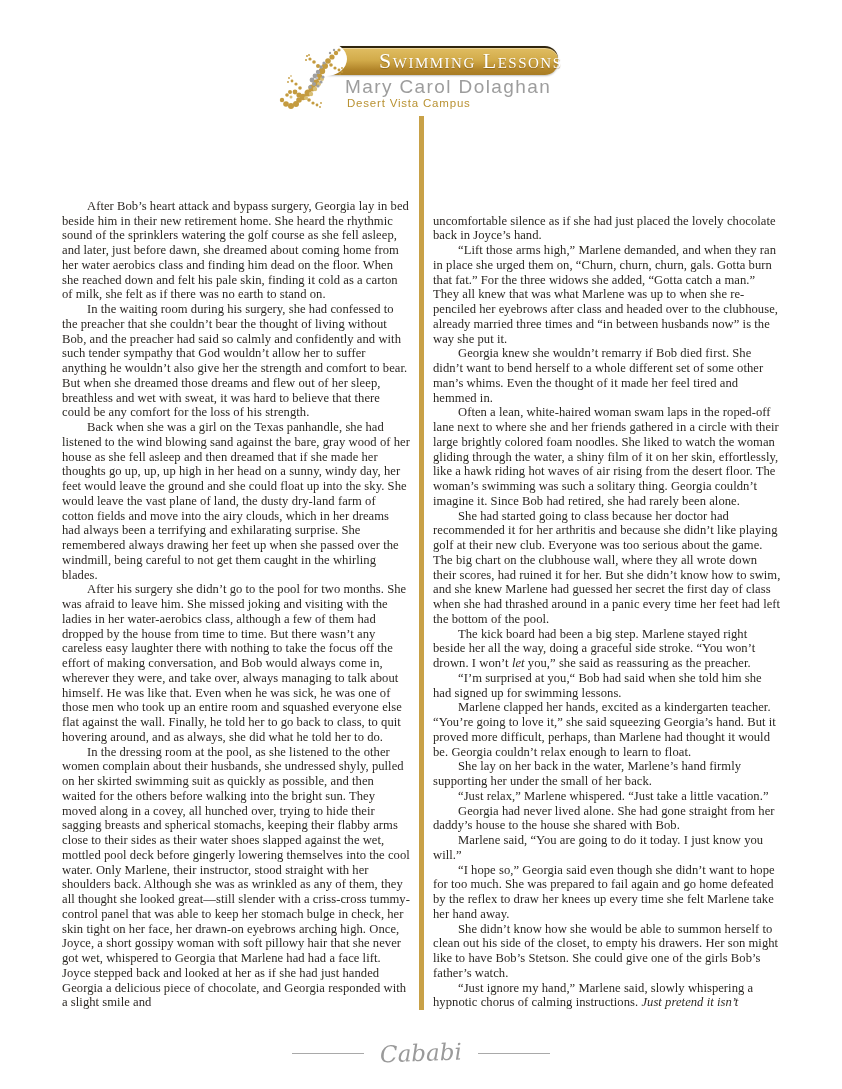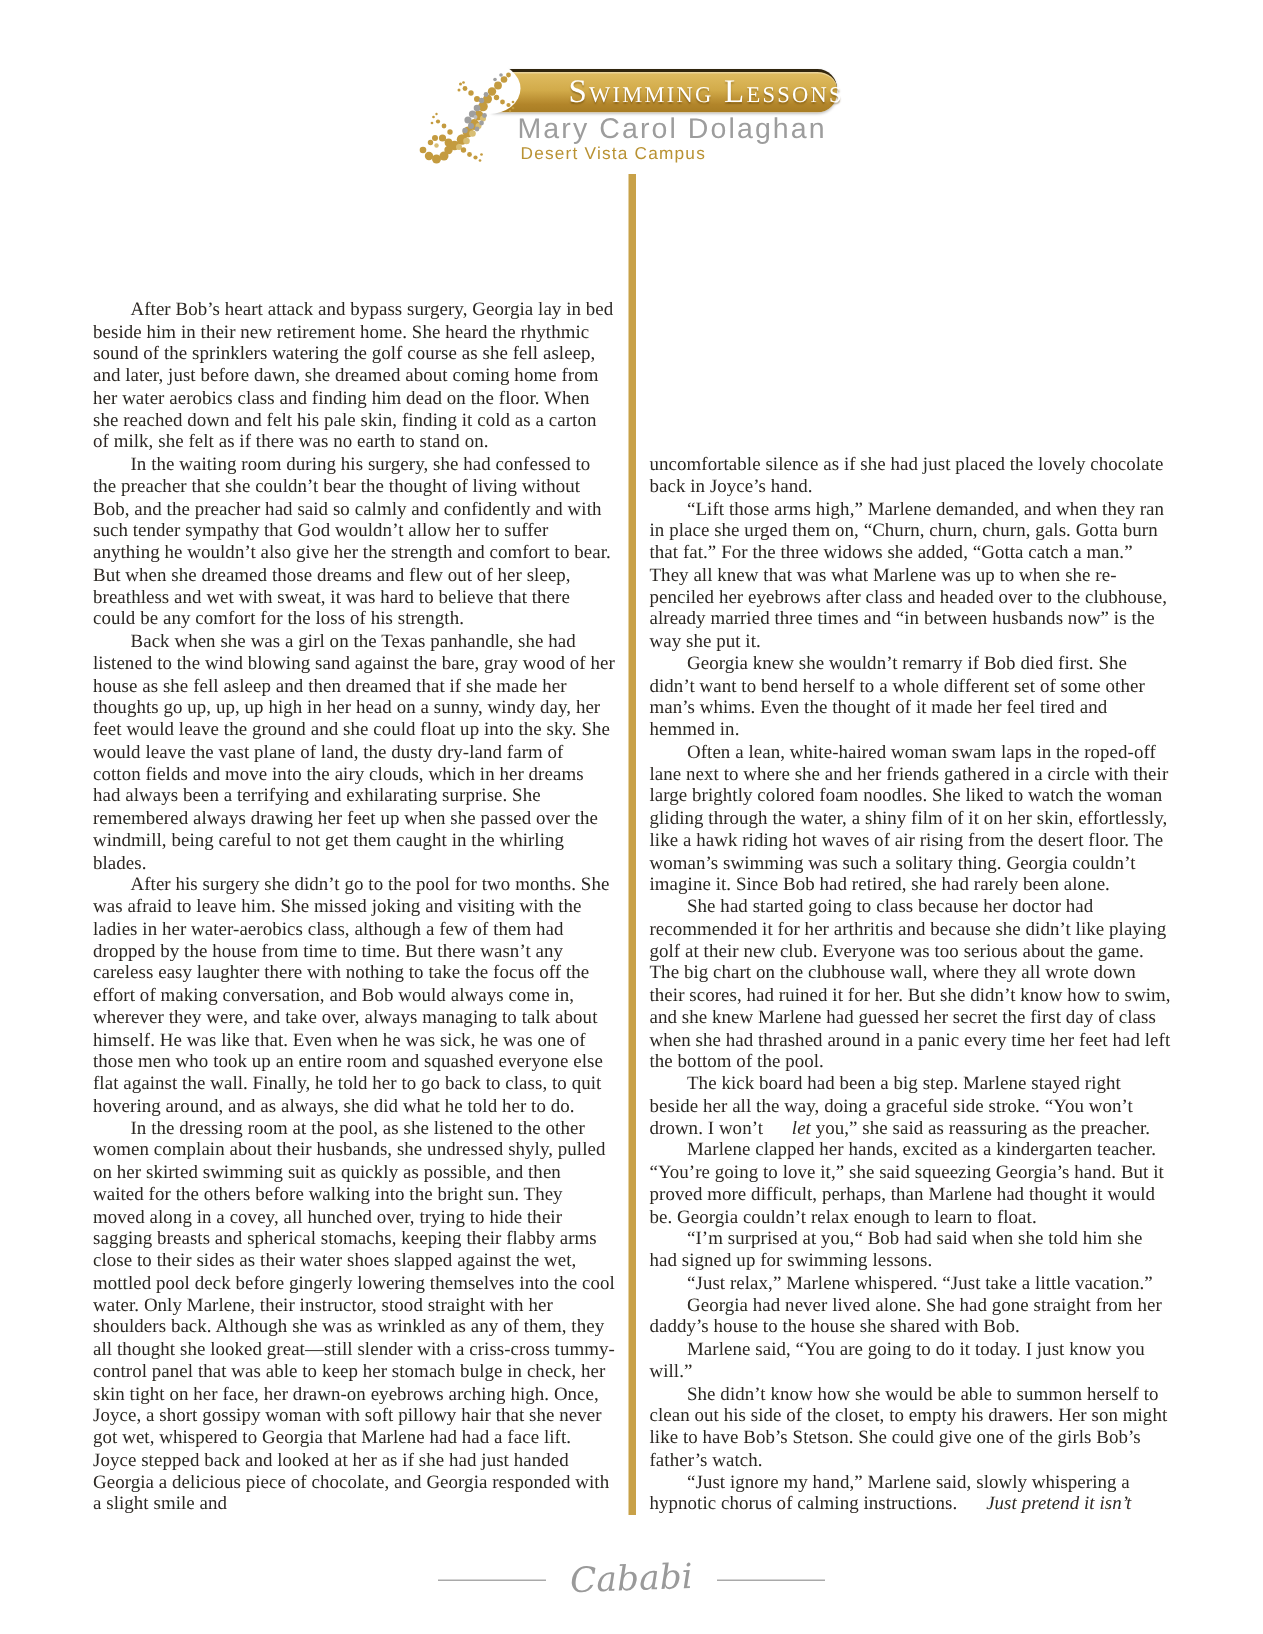--- a/index.html
+++ b/index.html
@@ -42,21 +42,21 @@
   .column {
     width:348px; font-size:12.6px; line-height:14.75px;
     color:#2c2823; text-align:left; letter-spacing:0.05px;
   }
   .divider {
     width:5px; height:894px; margin:4px 9px 0 9px;
     background:#c8a148; flex:none;
   }
   .para { margin:0; text-indent:25px; }
   .para.no-indent { text-indent:0; }
-  .para em { font-style:italic;margin-left:16px; }
+  .para em { font-style:italic; }
 
   
   .page-number {
     position:absolute; left:36px; top:1046px;
     font-size:14px; color:#7d7d7d;margin-top:45px;
   }
   .footer-brand {
     position:absolute; left:0; right:0; top:1040px;
     display:flex; justify-content:center; align-items:center; gap:16px;
   }
@@ -160,25 +160,27 @@
         <p class="para">In the dressing room at the pool, as she listened to the other women complain about their husbands, she undressed shyly, pulled on her skirted swimming suit as quickly as possible, and then waited for the others before walking into the bright sun.  They moved along in a covey, all hunched over, trying to hide their sagging breasts and spherical stomachs, keeping their flabby arms close to their sides as their water shoes slapped against the wet, mottled pool deck before gingerly lowering themselves into the cool water.  Only Marlene, their instructor, stood straight with her shoulders back.  Although she was as wrinkled as any of them, they all thought she looked great—still slender with a criss-cross tummy-control panel that was able to keep her stomach bulge in check, her skin tight on her face, her drawn-on eyebrows arching high. Once, Joyce, a short gossipy woman with soft pillowy hair that she never got wet, whispered to Georgia that Marlene had had a face lift.  Joyce stepped back and looked at her as if she had just handed Georgia a delicious piece of chocolate, and Georgia responded with a slight smile and</p>
       </div>
     <div class="divider"></div>
     <div class="column">
         <p class="para no-indent">uncomfortable silence as if she had just placed the lovely chocolate back in Joyce’s hand.</p>
         <p class="para">“Lift those arms high,” Marlene demanded, and when they ran in place she urged them on, “Churn, churn, churn, gals.  Gotta burn that fat.”  For the three widows she added, “Gotta catch a man.”  They all knew that was what Marlene was up to when she re-penciled her eyebrows after class and headed over to the clubhouse, already married three times and “in between husbands now” is the way she put it.</p>
         <p class="para">Georgia knew she wouldn’t remarry if Bob died first.  She didn’t want to bend herself to a whole different set of some other man’s whims.  Even the thought of it made her feel tired and hemmed in.</p>
         <p class="para">Often a lean, white-haired woman swam laps in the roped-off lane next to where she and her friends gathered in a circle with their large brightly colored foam noodles.  She liked to watch the woman gliding through the water, a shiny film of it on her skin, effortlessly, like a hawk riding hot waves of air rising from the desert floor.  The woman’s swimming was such a solitary thing.  Georgia couldn’t imagine it.  Since Bob had retired, she had rarely been alone.</p>
         <p class="para">She had started going to class because her doctor had recommended it for her arthritis and because she didn’t like playing golf at their new club.  Everyone was too serious about the game.  The big chart on the clubhouse wall, where they all wrote down their scores, had ruined it for her.  But she didn’t know how to swim, and she knew Marlene had guessed her secret the first day of class when she had thrashed around in a panic every time her feet had left the bottom of the pool.</p>
         <p class="para">The kick board had been a big step.  Marlene stayed right beside her all the way, doing a graceful side stroke.  “You won’t drown.  I won’t <em>let</em> you,” she said as reassuring as the preacher.</p>
+        <p class="para">“I’m surprised at you,“ Bob had said when she told him she had signed up for swimming lessons.</p>
         <p class="para">Marlene clapped her hands, excited as a kindergarten teacher.  “You’re going to love it,” she said squeezing Georgia’s hand.  But it proved more difficult, perhaps, than Marlene had thought it would be. Georgia couldn’t relax enough to learn to float.</p>
-        <p class="para">“I’m surprised at you,“ Bob had said when she told him she had signed up for swimming lessons.</p>
+        <p class="para">She lay on her back in the water, Marlene’s hand firmly supporting her under the small of her back.</p>
         <p class="para">“Just relax,” Marlene whispered.  “Just take a little vacation.”</p>
         <p class="para">Georgia had never lived alone.  She had gone straight from her daddy’s house to the house she shared with Bob.</p>
         <p class="para">Marlene said, “You are going to do it today.  I just know you will.”</p>
+        <p class="para">“I hope so,” Georgia said even though she didn’t want to hope for too much.  She was prepared to fail again and go home defeated by the reflex to draw her knees up every time she felt Marlene take her hand away.</p>
         <p class="para">She didn’t know how she would be able to summon herself to clean out his side of the closet, to empty his drawers. Her son might like to have Bob’s Stetson.  She could give one of the girls Bob’s father’s watch.</p>
         <p class="para">“Just ignore my hand,” Marlene said, slowly whispering a hypnotic chorus of calming instructions.  <em>Just pretend it isn’t</em></p>
       </div>
   </div>
 
   <div class="page-number">34</div>
   <div class="footer-brand">
     <div class="footer-line"></div>
     <div class="brand-text">Cababi</div>
     <div class="footer-line"></div>

